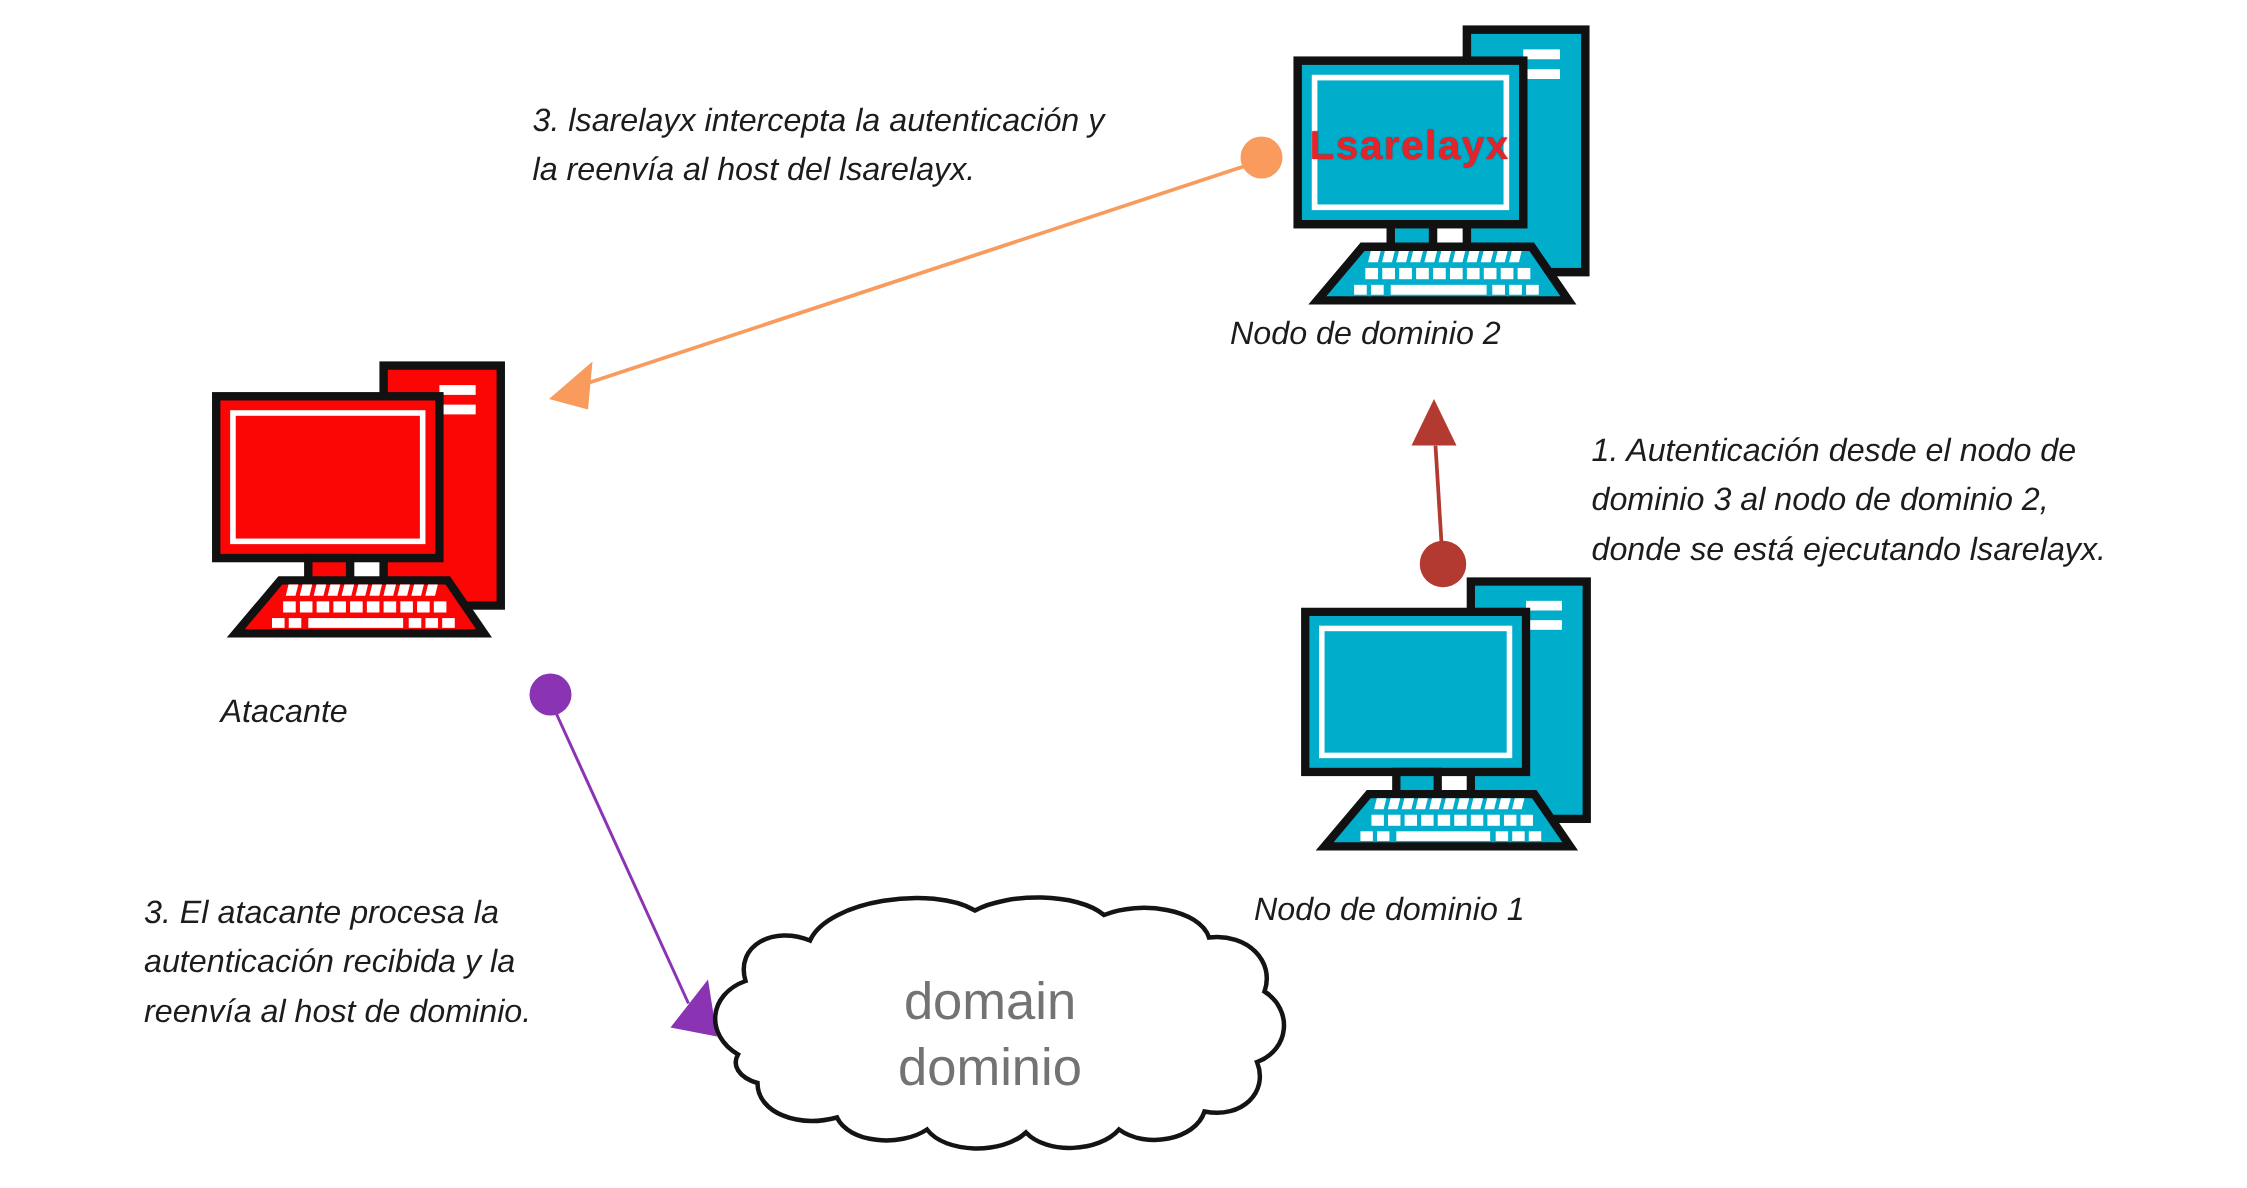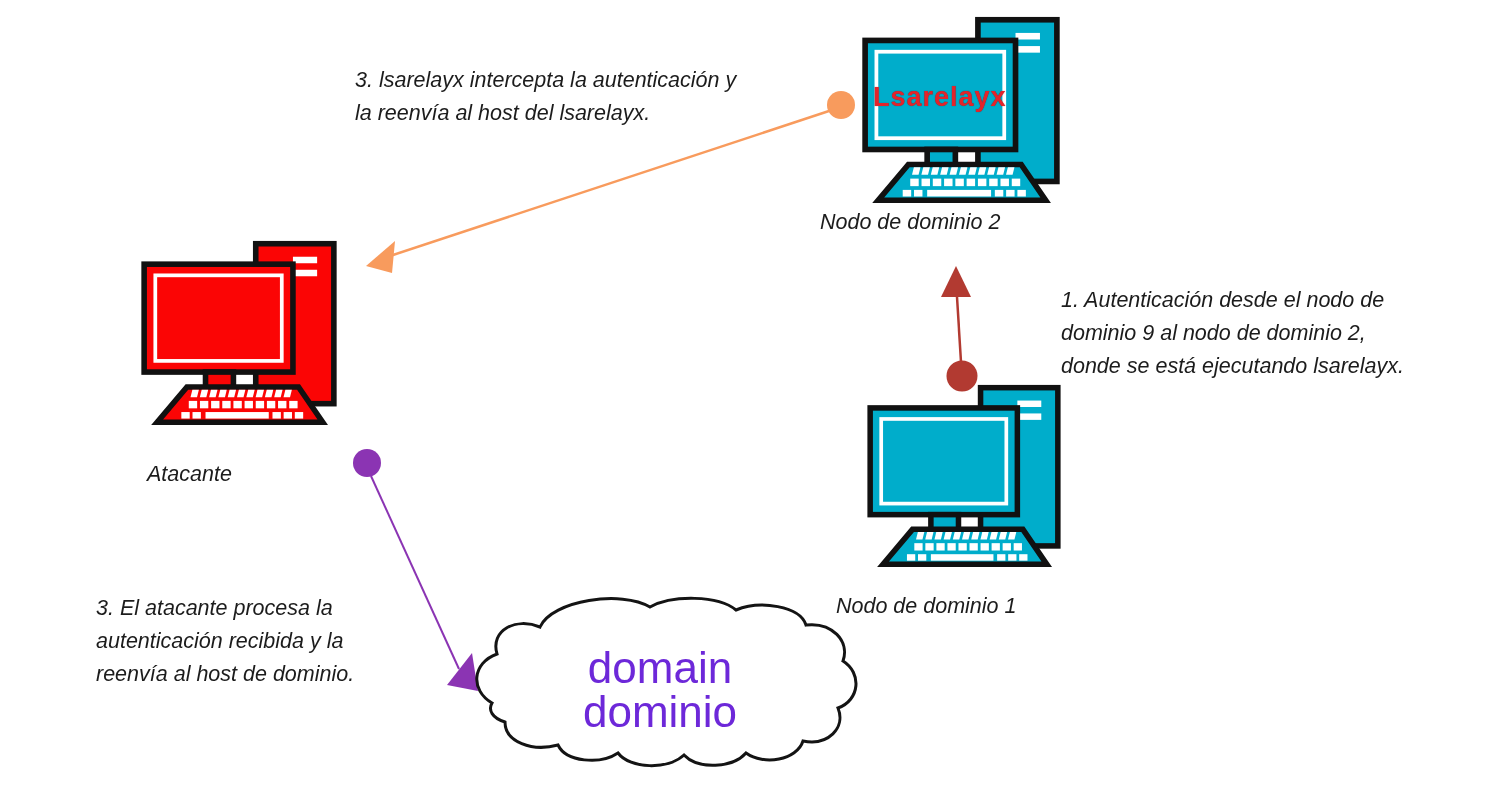--- a/index.html
+++ b/index.html
@@ -15,21 +15,21 @@
   }
   .note span{display:block;}
   .pc-label{
     font-style:italic;font-size:21.5px;color:#1c1c1c;text-align:left;white-space:nowrap;
   }
   .screen-text{
     font-weight:bold;font-size:27px;letter-spacing:1px;
     color:var(--screen_text_red);text-shadow:0 0 1px rgba(60,0,0,.6);
   }
   .cloud-text{
-    font-size:44px;line-height:44px;text-align:center;color:#6d28d9;white-space:nowrap;
+    font-size:35px;line-height:44px;text-align:center;color:#737373;white-space:nowrap;
   }
   .pc-cyan{color:var(--node_cyan);}
   .pc-red{color:var(--attacker_red);}
   .pc-shape{stroke:var(--outline_black);stroke-width:6;fill:currentColor;}
   .pc-inner{fill:none;stroke:#ffffff;stroke-width:4;}
   .pc-vent{fill:#ffffff;stroke:none;}
   .key{fill:#ffffff;stroke:none;}
   .cloud-path{fill:#ffffff;stroke:#141414;stroke-width:3;}
   .a-orange{fill:var(--arrow_orange);}
   .l-orange{stroke:var(--arrow_orange);stroke-width:2.5;}
@@ -143,21 +143,21 @@
     </svg>
   <div class="abs pc-label" style="left:147px;top:462px;width:160px">Atacante</div>
 
   <div class="abs note" style="left:355px;top:64px">
     <span>3. lsarelayx intercepta la autenticación y</span>
     <span>la reenvía al host del lsarelayx.</span>
   </div>
 
   <div class="abs note" style="left:1061px;top:284px">
     <span>1. Autenticación desde el nodo de</span>
-    <span>dominio 9 al nodo de dominio 2,</span>
+    <span>dominio 3 al nodo de dominio 2,</span>
     <span>donde se está ejecutando lsarelayx.</span>
   </div>
 
   <div class="abs note" style="left:96px;top:592px">
     <span>3. El atacante procesa la</span>
     <span>autenticación recibida y la</span>
     <span>reenvía al host de dominio.</span>
   </div>
 
 </div>

